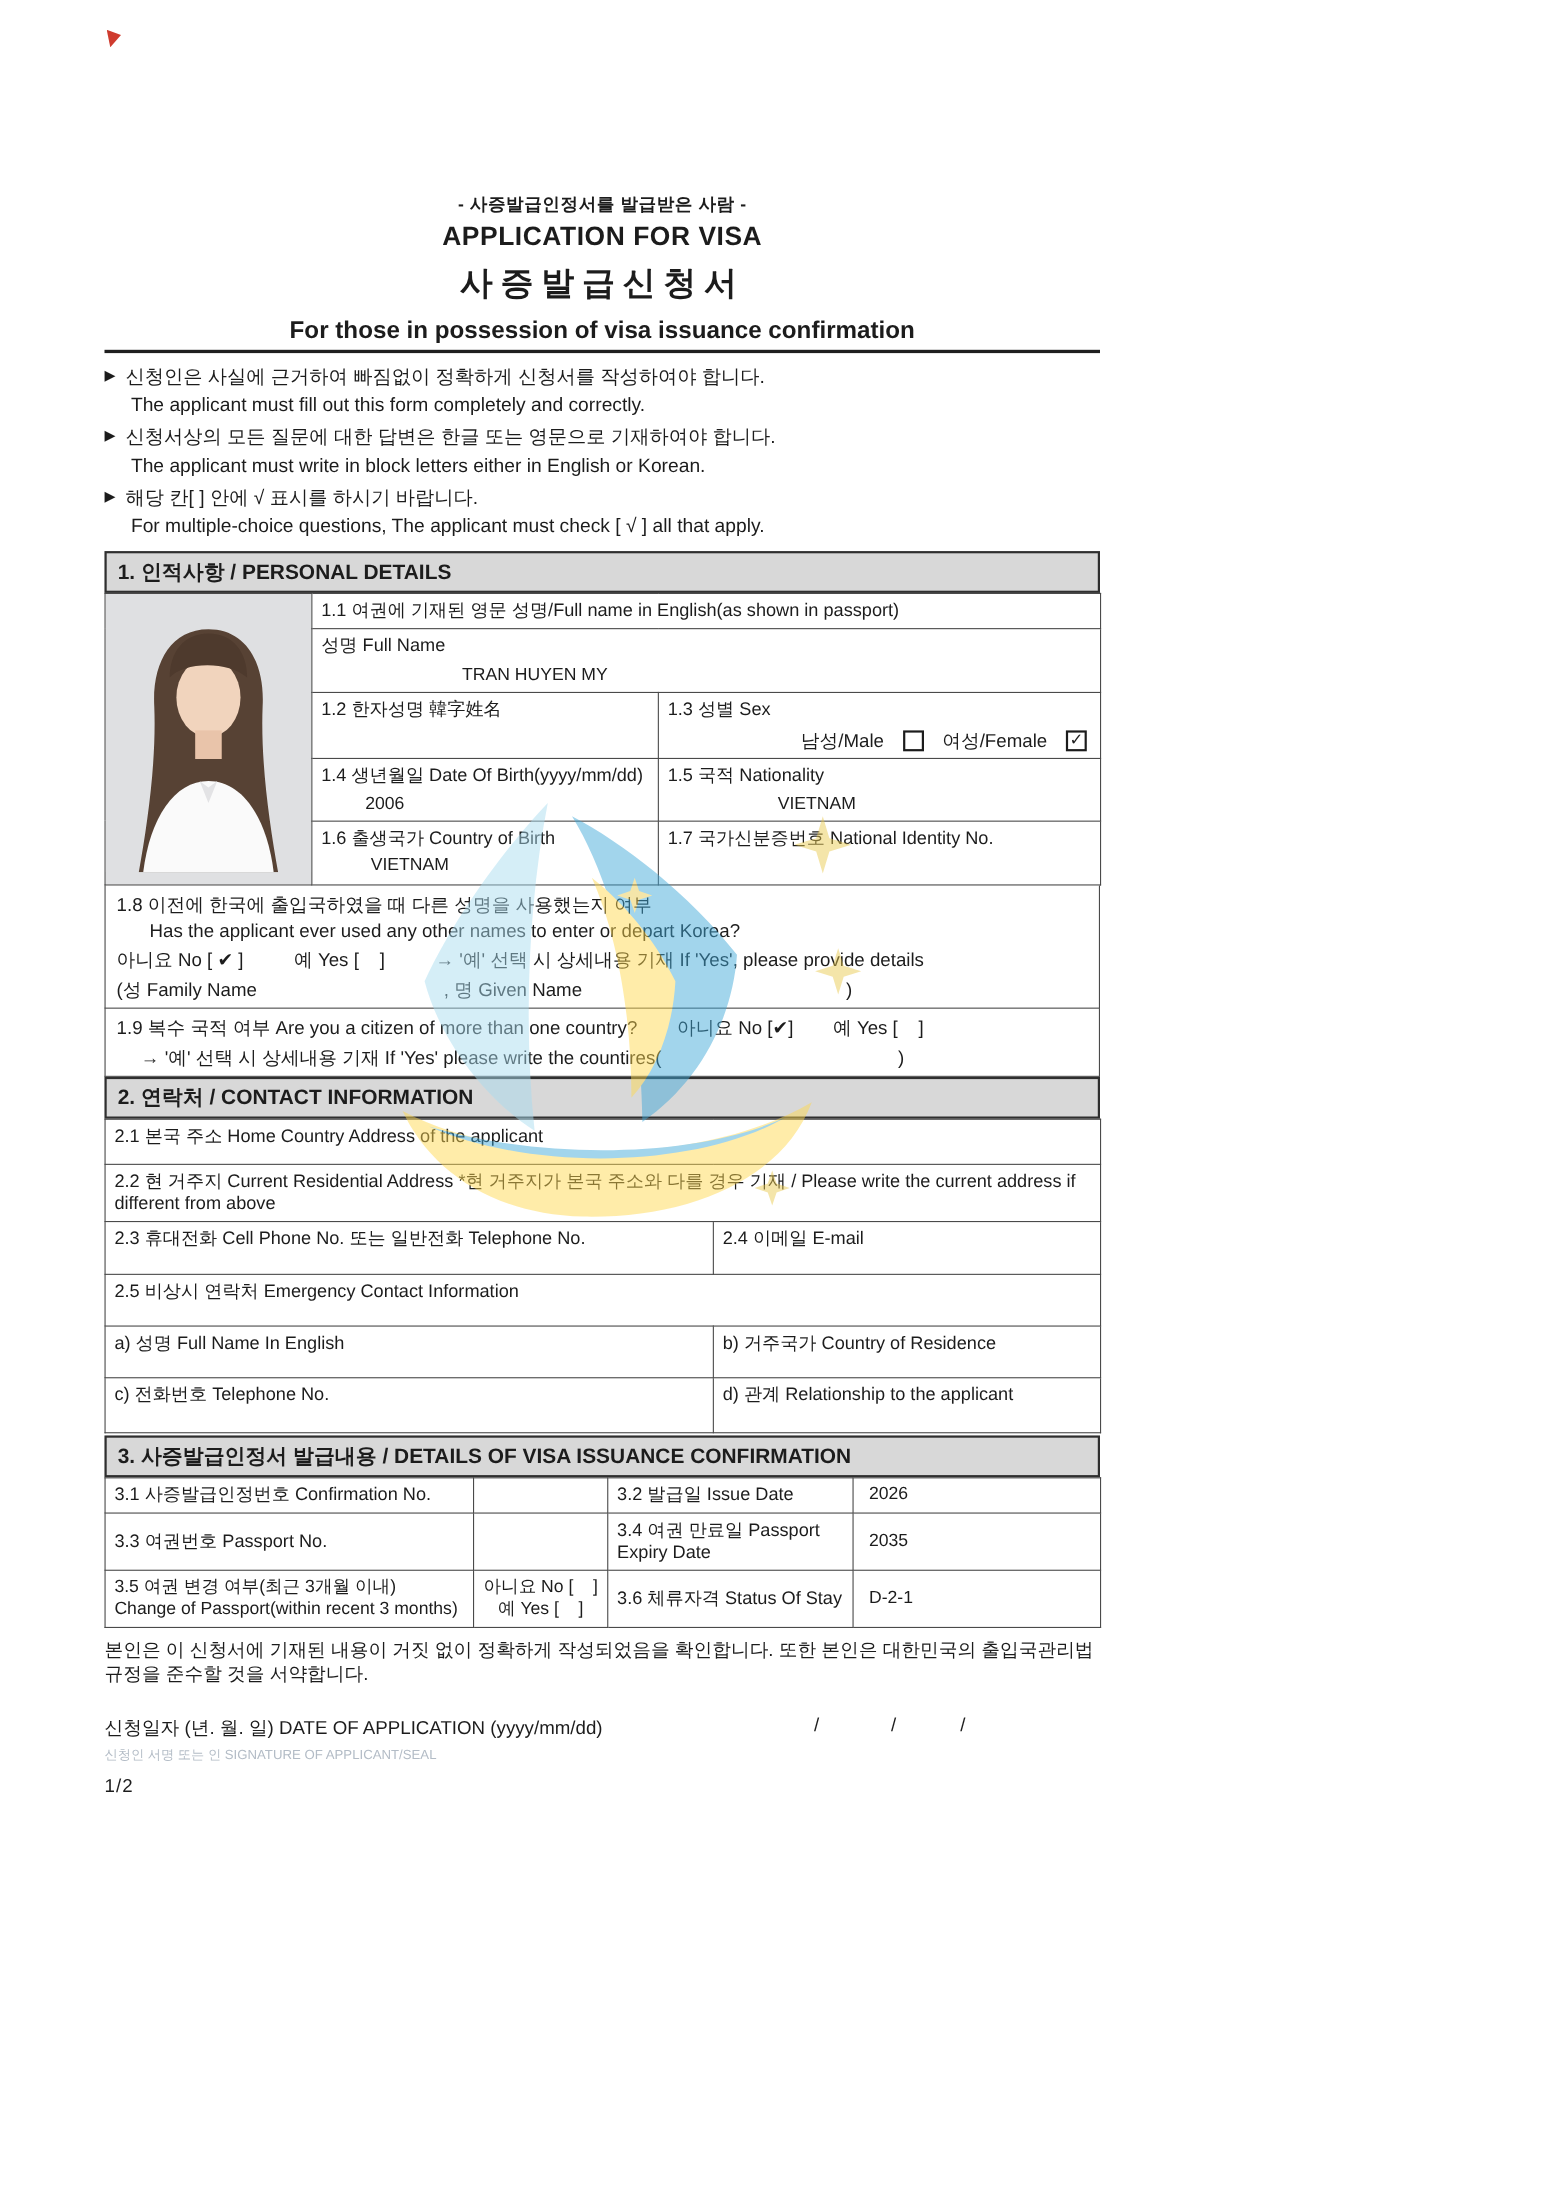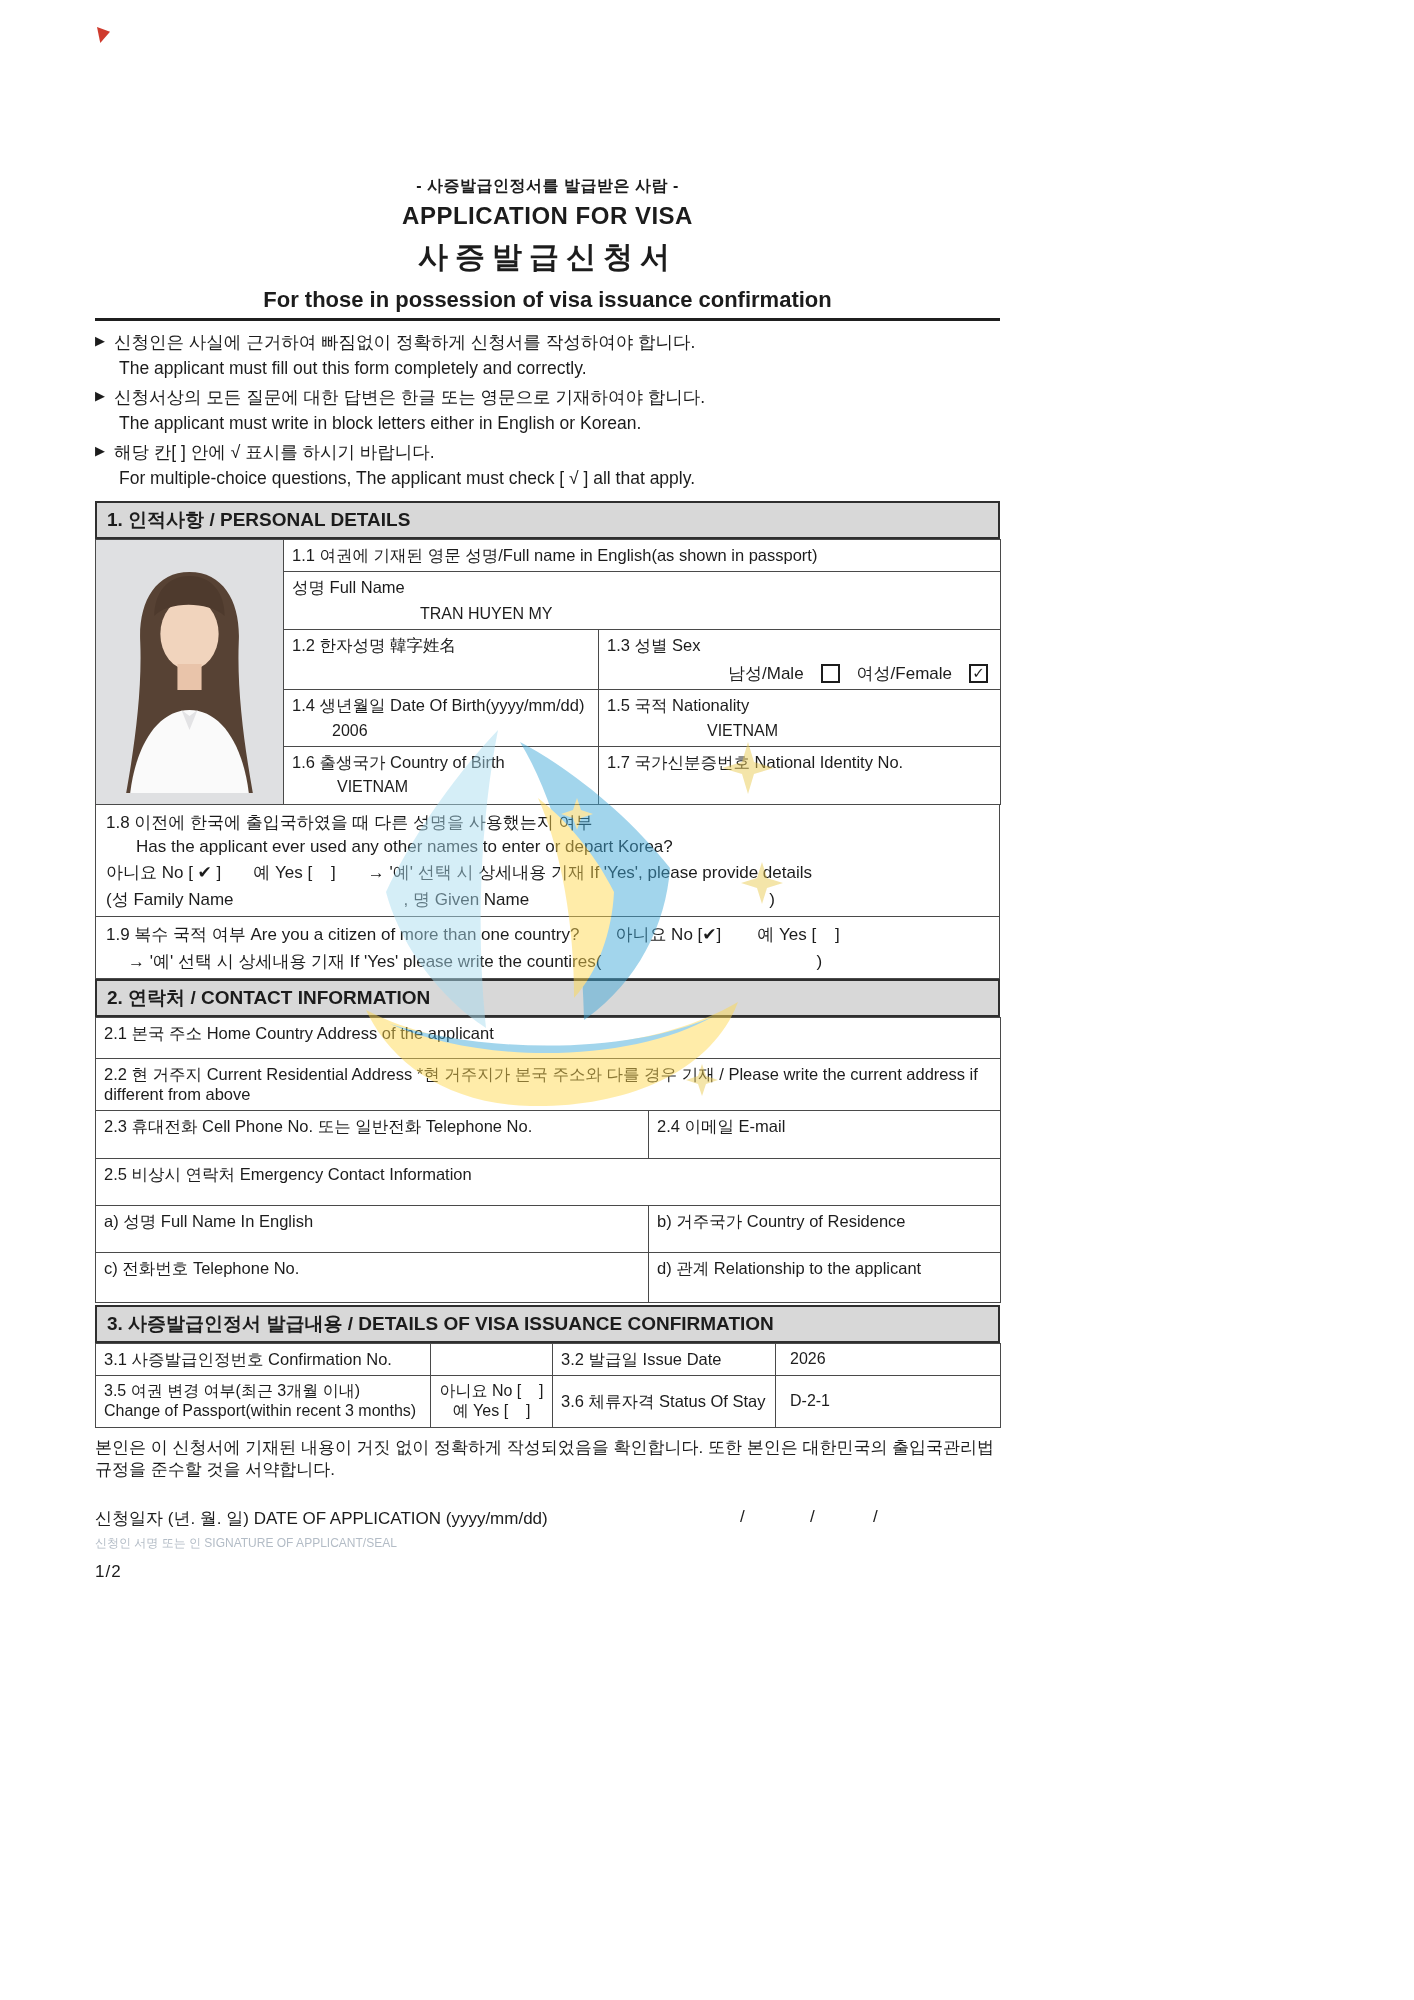--- a/index.html
+++ b/index.html
@@ -36,21 +36,21 @@
   .name-val{font-size:16px;margin-top:7px;padding-left:128px}
   .fval{font-size:16px;margin-top:5px}
   .ind40{padding-left:40px}.ind45{padding-left:45px}.ind100{padding-left:100px}
   .sex-line{display:flex;justify-content:flex-end;align-items:center;gap:17px;
             margin-top:7px;padding-right:4px;font-size:17px}
   .cb{display:inline-flex;width:19px;height:19px;border:2px solid #1c1c1c;
       align-items:center;justify-content:center;font-size:15px;font-weight:700;background:#fff}
   .sub-box{border:1px solid var(--line);border-top:none;padding:6px 10px 5px;font-size:17px}
   .sub-box + .sub-box{border-top:none}
   .ind-en{padding-left:30px;margin-top:3px}
-  .chk-line{display:flex;align-items:baseline;gap:32px;margin-top:4px}
+  .chk-line{display:flex;align-items:baseline;gap:46px;margin-top:4px}
   .paren-line{display:flex;align-items:baseline;margin-top:4px}
   .blank{display:inline-block;height:16px}
   .w170{width:170px}.w240{width:240px}.w215{width:215px}
   .line19{display:flex;align-items:center;gap:36px}
   .ind22{padding-left:22px;margin-top:4px;display:flex;align-items:baseline}
   .vmid{vertical-align:middle}
   .vcell{font-size:16px;padding-left:14px}
   .nycell{vertical-align:middle;text-align:center;font-size:16px}
   .cell35 div{font-size:16px}
   .decl{margin-top:9px;font-size:17px;line-height:1.3}
@@ -261,20 +261,32 @@
         <span>3.1 사증발급인정번호 Confirmation No.</span>
       </td>
       <td class="vmid"></td>
       <td class="vmid">
         <span>3.2 발급일 Issue Date</span>
       </td>
       <td class="vmid vcell">
         <span>2026</span>
       </td>
     </tr>
+    <tr class="rh46">
+      <td class="vmid">
+        <span>3.3 여권번호 Passport No.</span>
+      </td>
+      <td class="vmid"></td>
+      <td class="vmid">
+        <span>3.4 여권 만료일 Passport Expiry Date</span>
+      </td>
+      <td class="vmid vcell">
+        <span>2035</span>
+      </td>
+    </tr>
     <tr class="rh52">
       <td class="cell35">
         <div>3.5 여권 변경 여부(최근 3개월 이내)</div>
         <div>Change of Passport(within recent 3 months)</div>
       </td>
       <td class="nycell">
         <div class="pre">아니요 No [    ]</div>
         <div class="pre">예 Yes [    ]</div>
       </td>
       <td class="vmid">

